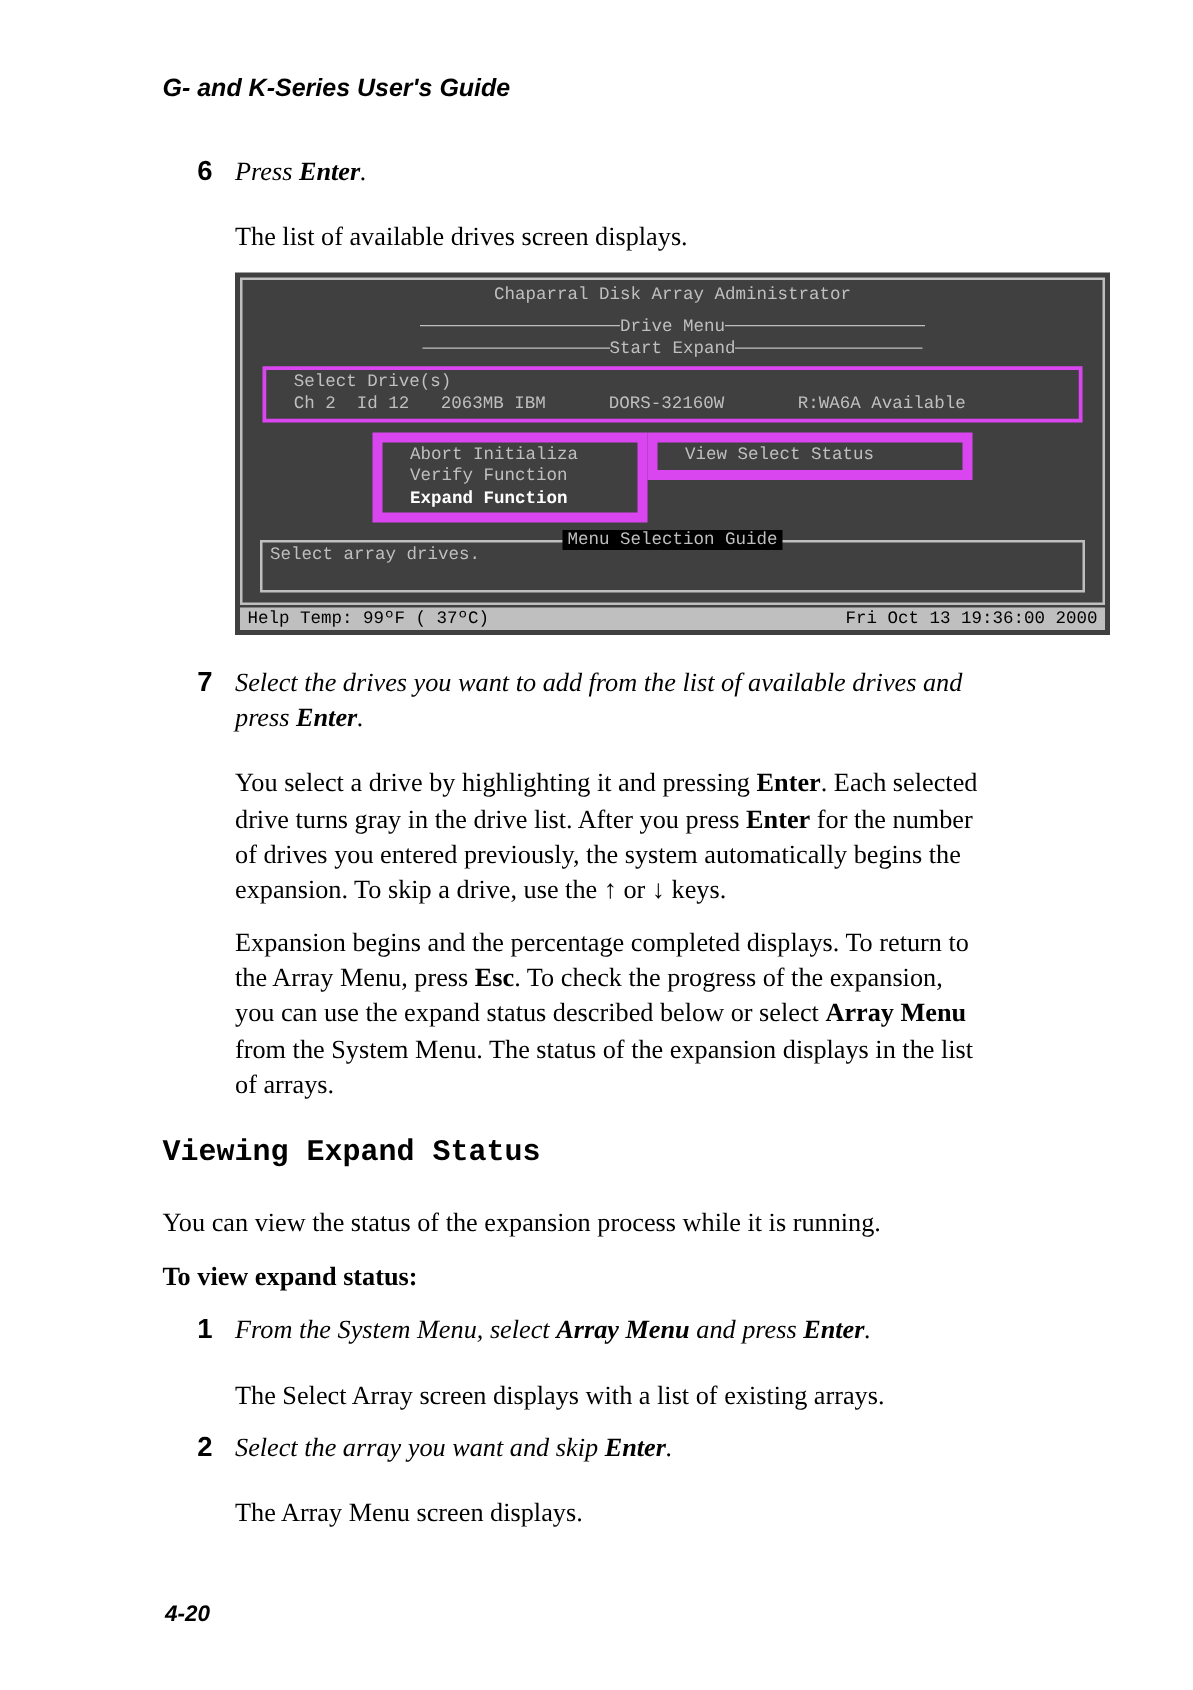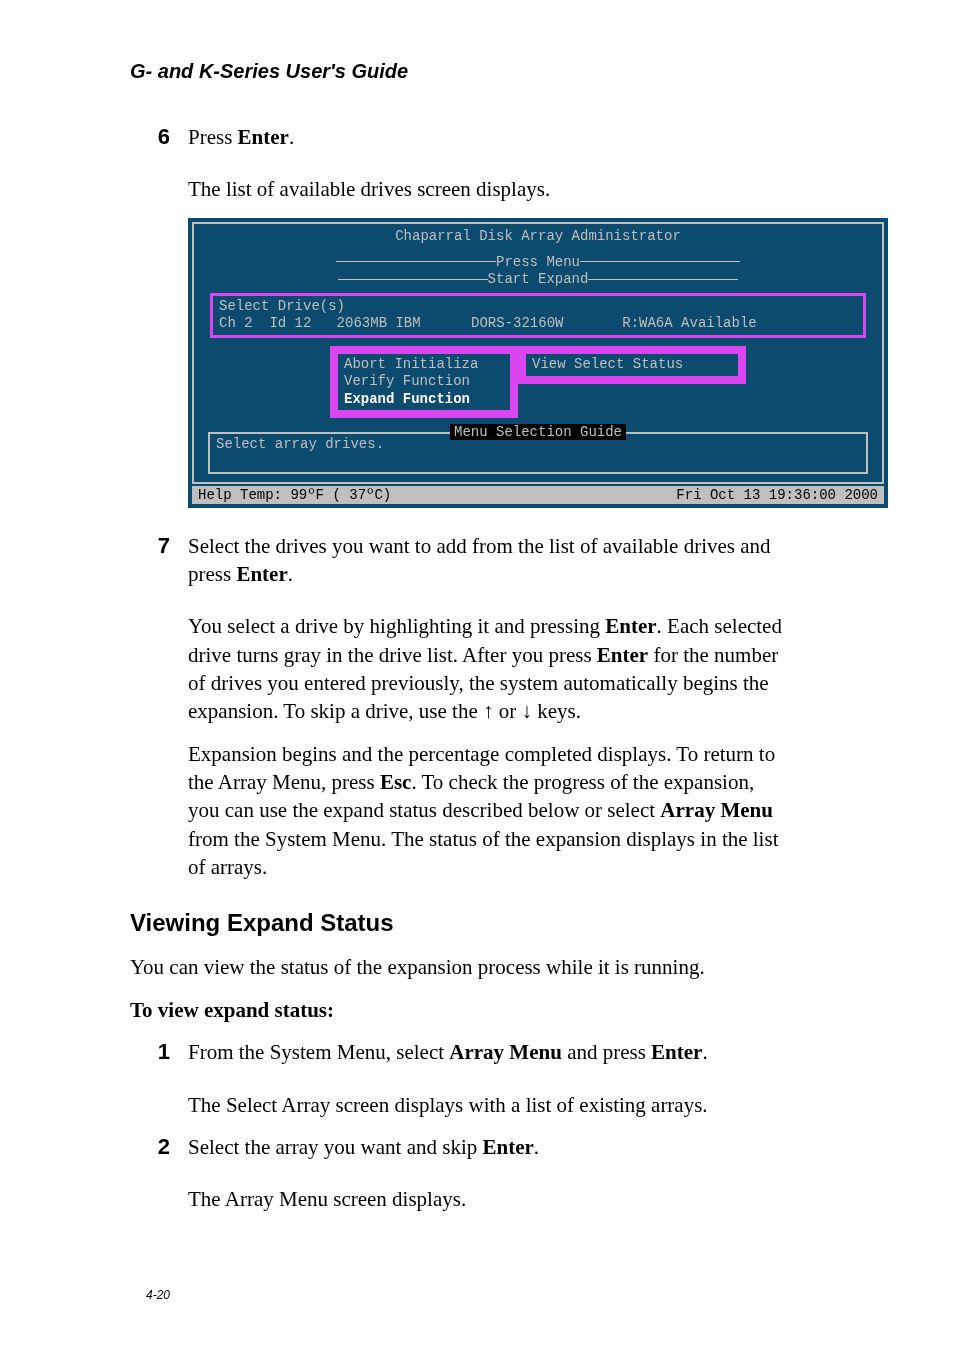--- a/index.html
+++ b/index.html
@@ -32,42 +32,43 @@
     font-family: Arial, Helvetica, sans-serif;
     font-weight: bold;
     font-size: 22px;
     width: 40px;
     flex: 0 0 40px;
     text-align: right;
     padding-right: 18px;
   }
   .step-body {
     flex: 1;
+    font-style: italic;
   }
   .body-text {
     font-size: 21px;
     line-height: 1.35;
     margin-bottom: 14px;
   }
   .indent-body {
     margin-left: 58px;
   }
   h2.section {
-    font-family: Liberation Sans, sans-serif;
+    font-family: Liberation Mono, monospace;
     font-weight: bold;
     font-size: 24px;
-    margin: 28px 0 16px 0;
+    margin: 28px 0 28px 0;
   }
   .bold { font-weight: bold; }
 
   
   .term-wrap {
     margin: 14px 0 24px 58px;
     width: 700px;
-    background: #0c4a6e;
+    background: #404040;
     color: #bfbfbf;
     font-family: "Courier New", monospace;
     font-size: 14px;
     position: relative;
     padding: 4px;
     box-sizing: border-box;
   }
   .term-inner {
     border: 2px solid #bfbfbf;
     padding: 4px 6px 2px 6px;
@@ -78,21 +79,21 @@
     margin-bottom: 10px;
   }
   .term-block {
     position: relative;
     margin: 6px 30px 6px 30px;
   }
   .t-row { white-space: pre; line-height: 1.25; }
   .term-box {
     border: 8px solid #d946ef;
     margin: 4px 0;
-    padding: 2px 6px;
+    padding: 2px 22px;
   }
   .term-box.double {
     border-width: 3px;
   }
   .help-box {
     margin: 10px 8px 6px 8px;
     border: 2px solid #bfbfbf;
     padding: 2px 6px 18px 6px;
     position: relative;
   }
@@ -110,25 +111,25 @@
     background: #bfbfbf;
     color: #000;
     padding: 1px 6px;
     margin-top: 2px;
     font-family: "Courier New", monospace;
     font-size: 14px;
   }
   .footer-num {
     position: absolute;
     bottom: 50px;
-    left: 146px;
+    left: 132px;
     font-family: Arial, Helvetica, sans-serif;
-    font-weight: normal;
+    font-weight: bold;
     font-style: italic;
-    font-size: 12px;
+    font-size: 18px;
   }
 </style>
 </head>
 <body>
 
 <div class="page">
 
   <div class="header">G- and K-Series User's Guide</div>
 
   <div class="step-row">
@@ -137,21 +138,21 @@
       <span>Press </span><span class="bold">Enter</span><span>.</span>
     </div>
   </div>
   <div class="body-text indent-body">The list of available drives screen displays.</div>
 
   <div class="term-wrap">
     <div class="term-inner">
       <div class="term-title">Chaparral Disk Array Administrator</div>
 
       <div class="term-block">
-        <div class="t-row" style="text-align:center;"><span style="display:inline-block;border-top:1px solid #bfbfbf;width:160px;vertical-align:middle;"></span><span>Press Menu</span><span style="display:inline-block;border-top:1px solid #bfbfbf;width:160px;vertical-align:middle;"></span></div>
+        <div class="t-row" style="text-align:center;"><span style="display:inline-block;border-top:1px solid #bfbfbf;width:160px;vertical-align:middle;"></span><span>Drive Menu</span><span style="display:inline-block;border-top:1px solid #bfbfbf;width:160px;vertical-align:middle;"></span></div>
         <div class="t-row" style="text-align:center;"><span style="display:inline-block;border-top:1px solid #bfbfbf;width:150px;vertical-align:middle;"></span><span>Start Expand</span><span style="display:inline-block;border-top:1px solid #bfbfbf;width:150px;vertical-align:middle;"></span></div>
 
         <div class="term-box double" style="margin-left:-20px;margin-right:-20px;">
           <div class="t-row">Select Drive(s)</div>
           <div class="t-row">Ch 2  Id 12   2063MB IBM      DORS-32160W       R:WA6A Available</div>
         </div>
 
         <div style="display:flex;justify-content:center;gap:0;">
           <div class="term-box" style="min-width:160px;">
             <div class="t-row">Abort Initializa</div>

